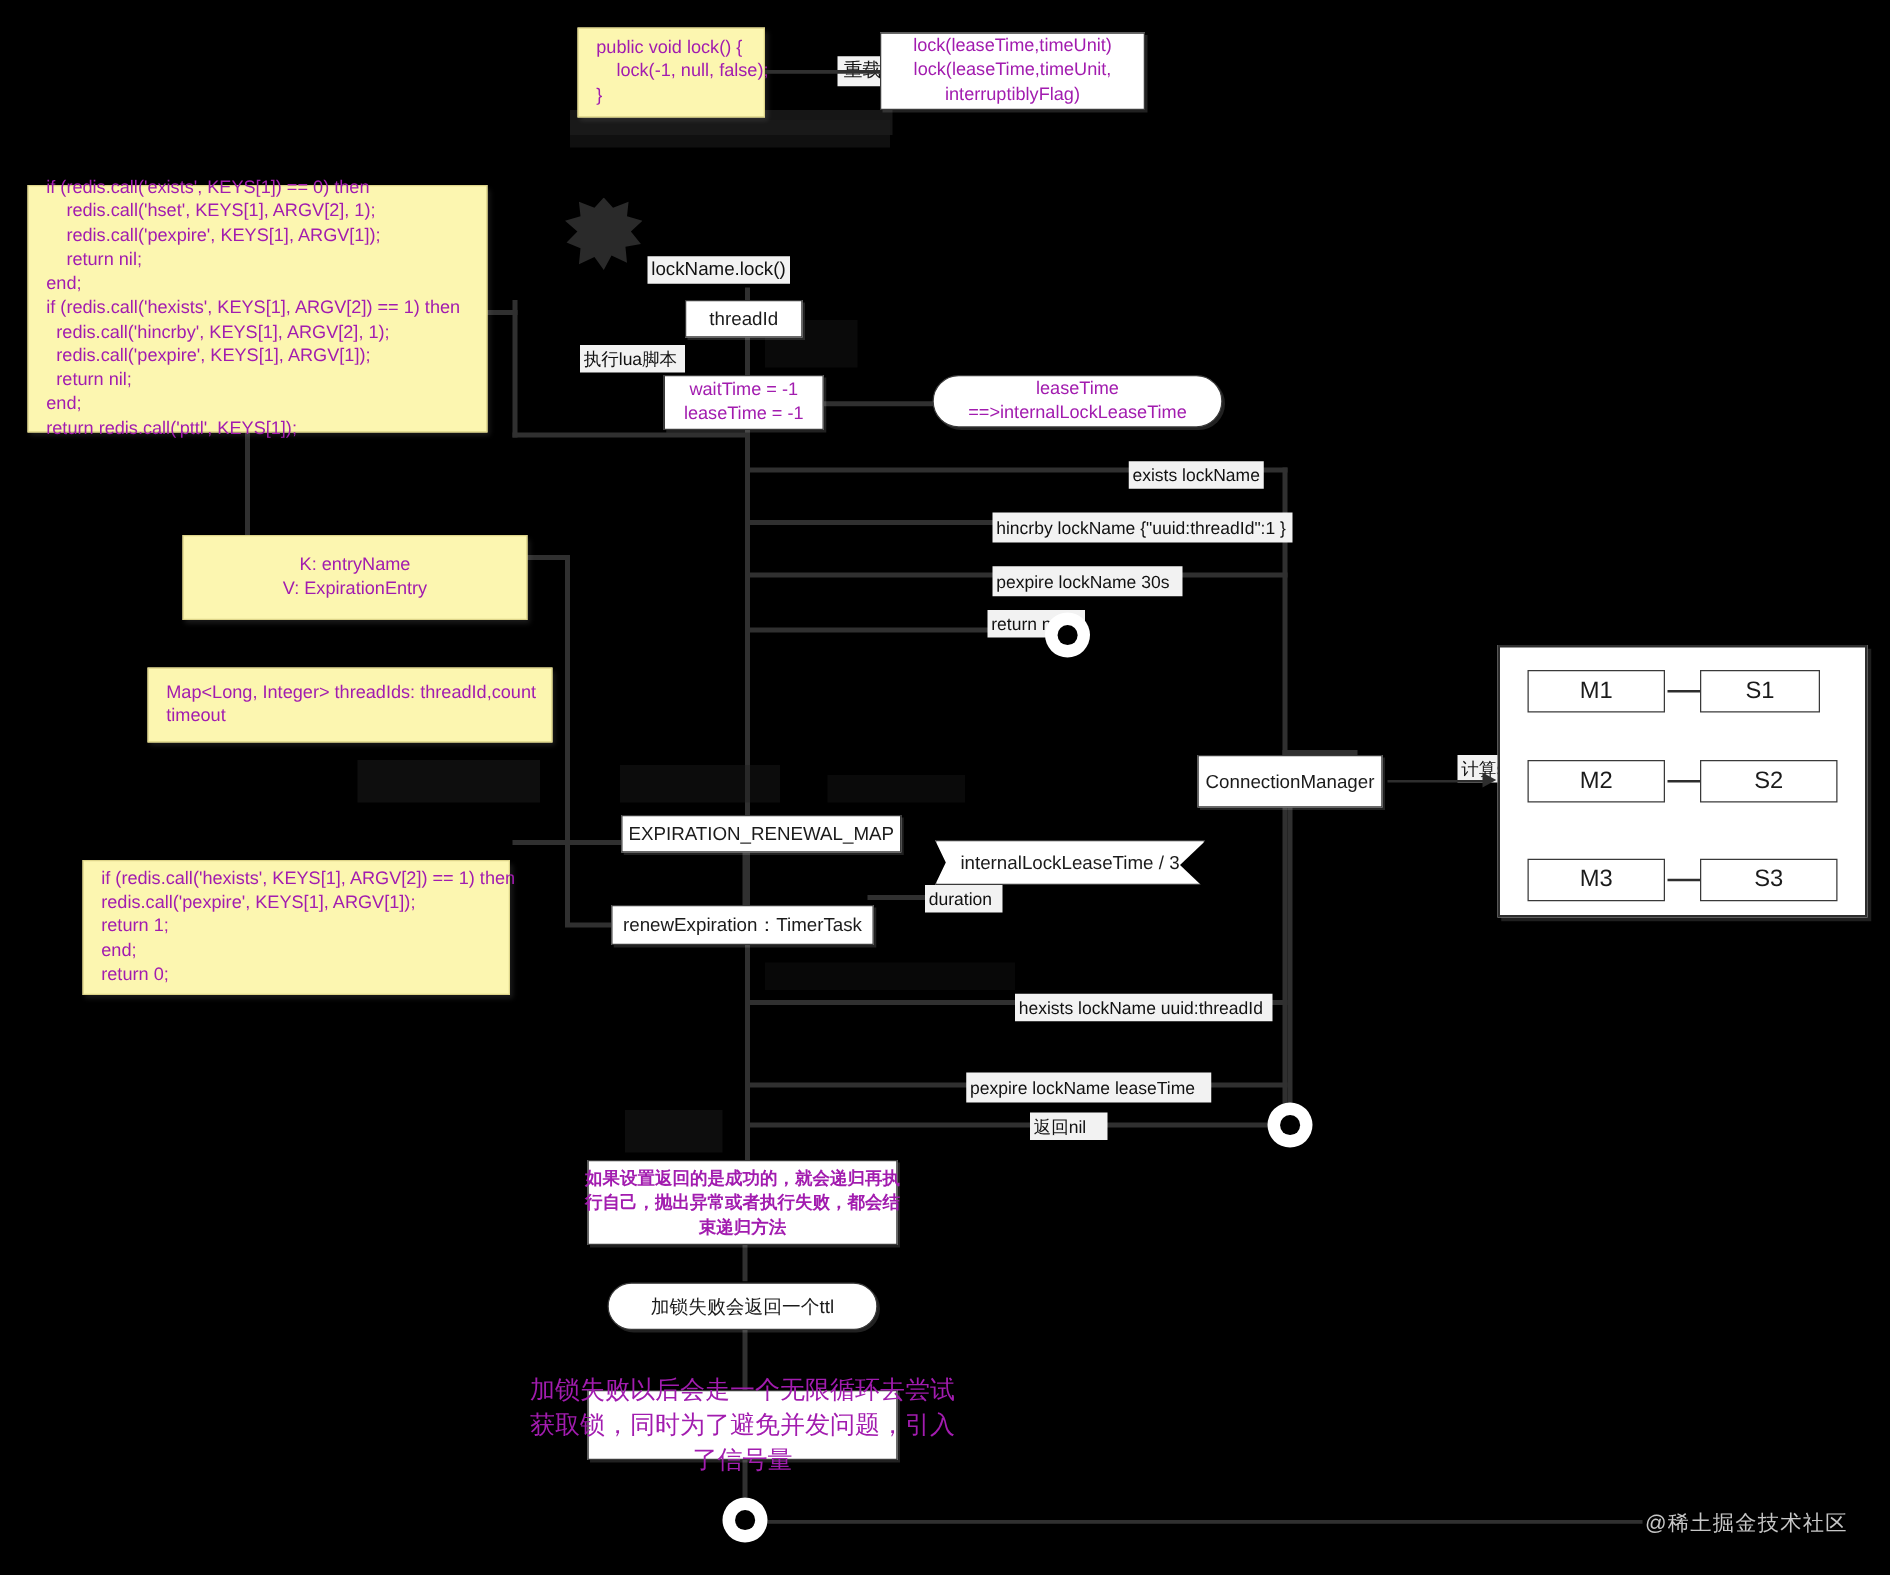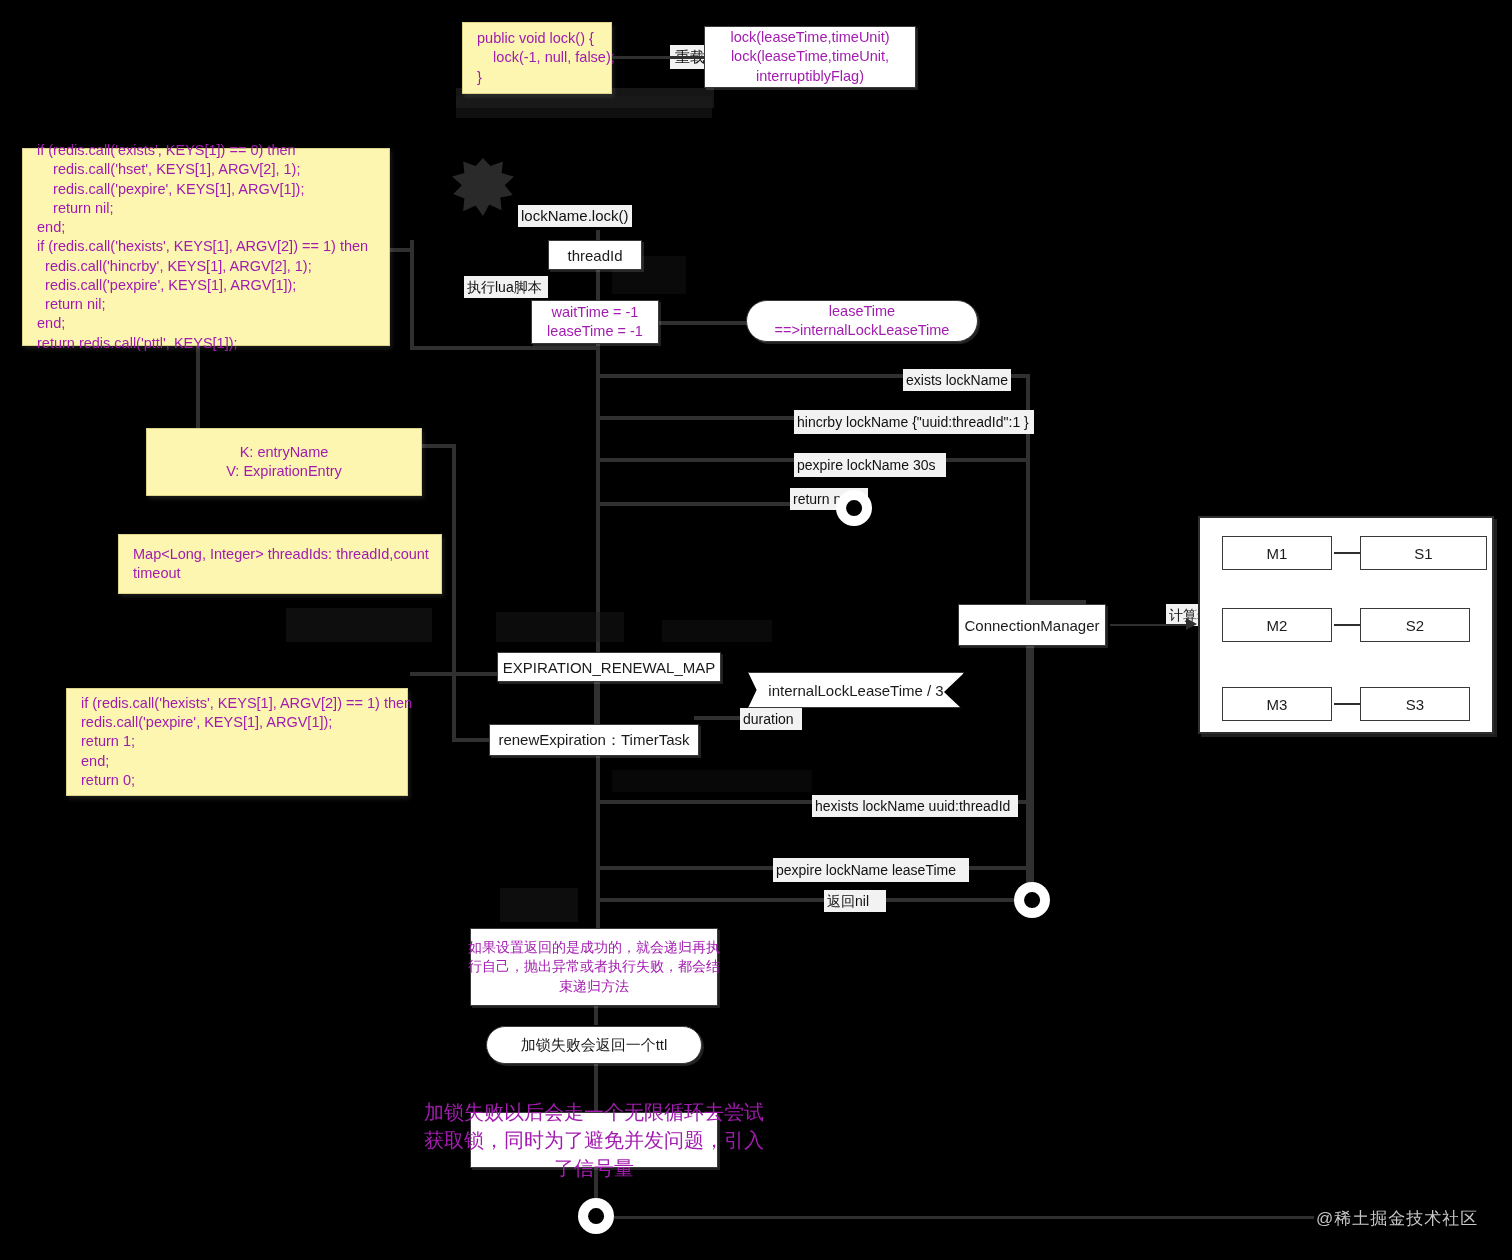--- a/index.html
+++ b/index.html
@@ -38,21 +38,21 @@
   .flag{position:absolute;background:#fff;border:1.6px solid #3a3a3a;box-sizing:border-box;
         display:flex;align-items:center;justify-content:center;color:#1b1b1b;
         clip-path:polygon(0 0,100% 0,100% 100%,0 100%,0 100%,4% 50%);}
   .flagnotch{position:absolute;width:0;height:0;border-top:19px solid transparent;
              border-bottom:19px solid transparent;border-right:20px solid #000;}
 
   
   .panel{position:absolute;background:#fff;border:2.5px solid #2e2e2e;box-sizing:border-box;
          box-shadow:3px 3px 0 rgba(255,255,255,.12);}
   .cellbox{position:absolute;background:#fff;border:1.6px solid #3a3a3a;box-sizing:border-box;
-           display:flex;align-items:center;justify-content:center;color:#1b1b1b;font-size:15px;}
+           display:flex;align-items:center;justify-content:center;color:#1b1b1b;font-size:19px;}
   .arrowline{position:absolute;height:2px;background:#2e2e2e;}
   .arrowhead{position:absolute;width:0;height:0;border-top:6px solid transparent;
              border-bottom:6px solid transparent;border-left:11px solid #2e2e2e;}
 
   .wm{position:absolute;color:#d8d8d8;font-size:17px;letter-spacing:1px;opacity:.92;
       white-space:nowrap;}
   .l14{font-size:14px;} .l15{font-size:15px;}
   pre{margin:0;font-family:"Liberation Sans","DejaVu Sans",sans-serif;font-size:14.5px;
       line-height:1.33;white-space:pre;color:#a21caf;}
 </style>
@@ -208,33 +208,33 @@
   <div class="label l14" style="left:1118px;top:604px;width:68px;height:22px;line-height:20px;">计算slot</div>
   <div class="arrowline" style="left:1110px;top:624px;width:78px;"></div>
   <div class="arrowhead" style="left:1186px;top:618px;"></div>
 
   <div class="panel" style="left:1198px;top:516px;width:296px;height:218px;">
   </div>
 
   <div class="cellbox" style="left:1222px;top:536px;width:110px;height:34px;">M1</div>
   <div class="arrowline" style="left:1334px;top:552px;width:50px;"></div>
   <div class="arrowhead" style="left:1382px;top:546px;"></div>
-  <div class="cellbox" style="left:1360px;top:536px;width:127px;height:34px;">S1</div>
+  <div class="cellbox" style="left:1360px;top:536px;width:96px;height:34px;">S1</div>
 
   <div class="cellbox" style="left:1222px;top:608px;width:110px;height:34px;">M2</div>
   <div class="arrowline" style="left:1334px;top:624px;width:50px;"></div>
   <div class="arrowhead" style="left:1382px;top:618px;"></div>
   <div class="cellbox" style="left:1360px;top:608px;width:110px;height:34px;">S2</div>
 
   <div class="cellbox" style="left:1222px;top:687px;width:110px;height:34px;">M3</div>
   <div class="arrowline" style="left:1334px;top:703px;width:50px;"></div>
   <div class="arrowhead" style="left:1382px;top:697px;"></div>
   <div class="cellbox" style="left:1360px;top:687px;width:110px;height:34px;">S3</div>
 
-  <div class="node wbox l14" style="left:470px;top:928px;width:248px;height:78px;">
+  <div class="node wbox l14" style="left:470px;top:928px;width:248px;height:68px;font-weight:bold;">
     <pre style="text-align:center;font-size:14px;line-height:1.4;">如果设置返回的是成功的，就会递归再执
 行自己，抛出异常或者执行失败，都会结
 束递归方法</pre>
   </div>
 
   <div class="node wbox round l15" style="left:486px;top:1026px;width:216px;height:38px;">加锁失败会返回一个ttl</div>
 
   <div class="node wbox l14" style="left:470px;top:1112px;width:248px;height:56px;">
     <pre style="text-align:center;font-size:20px;line-height:1.4;">加锁失败以后会走一个无限循环去尝试
 获取锁，同时为了避免并发问题，引入

